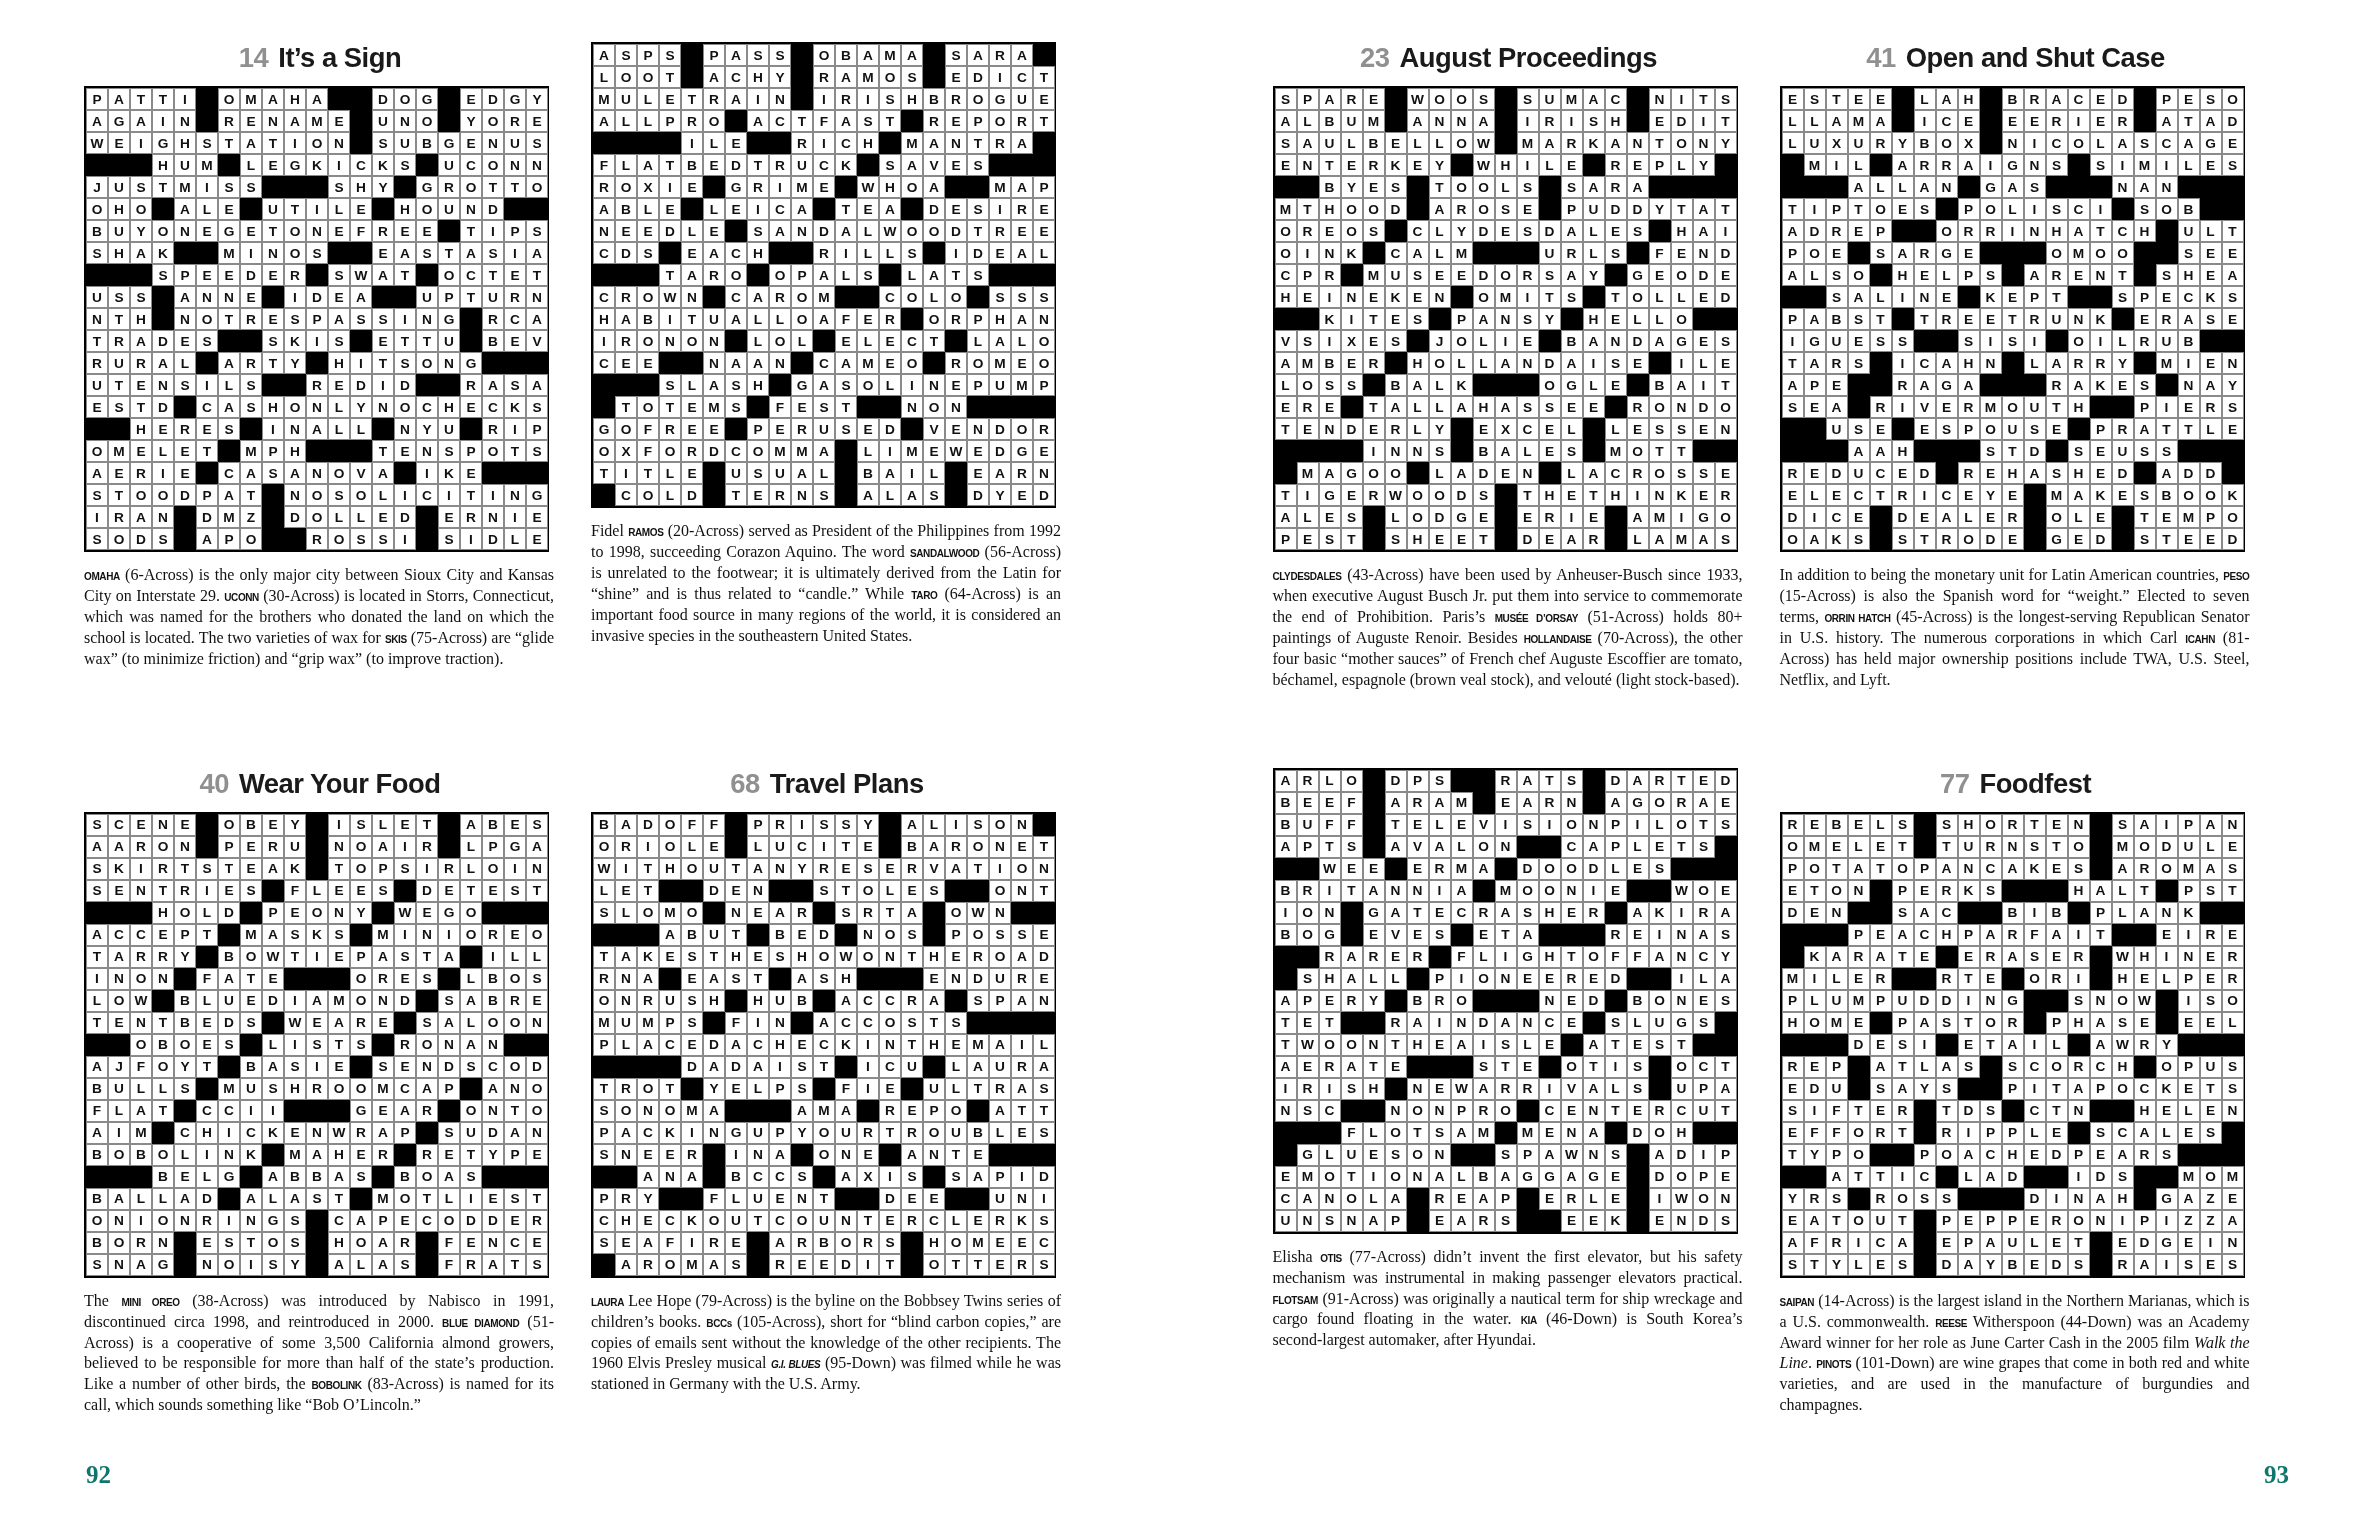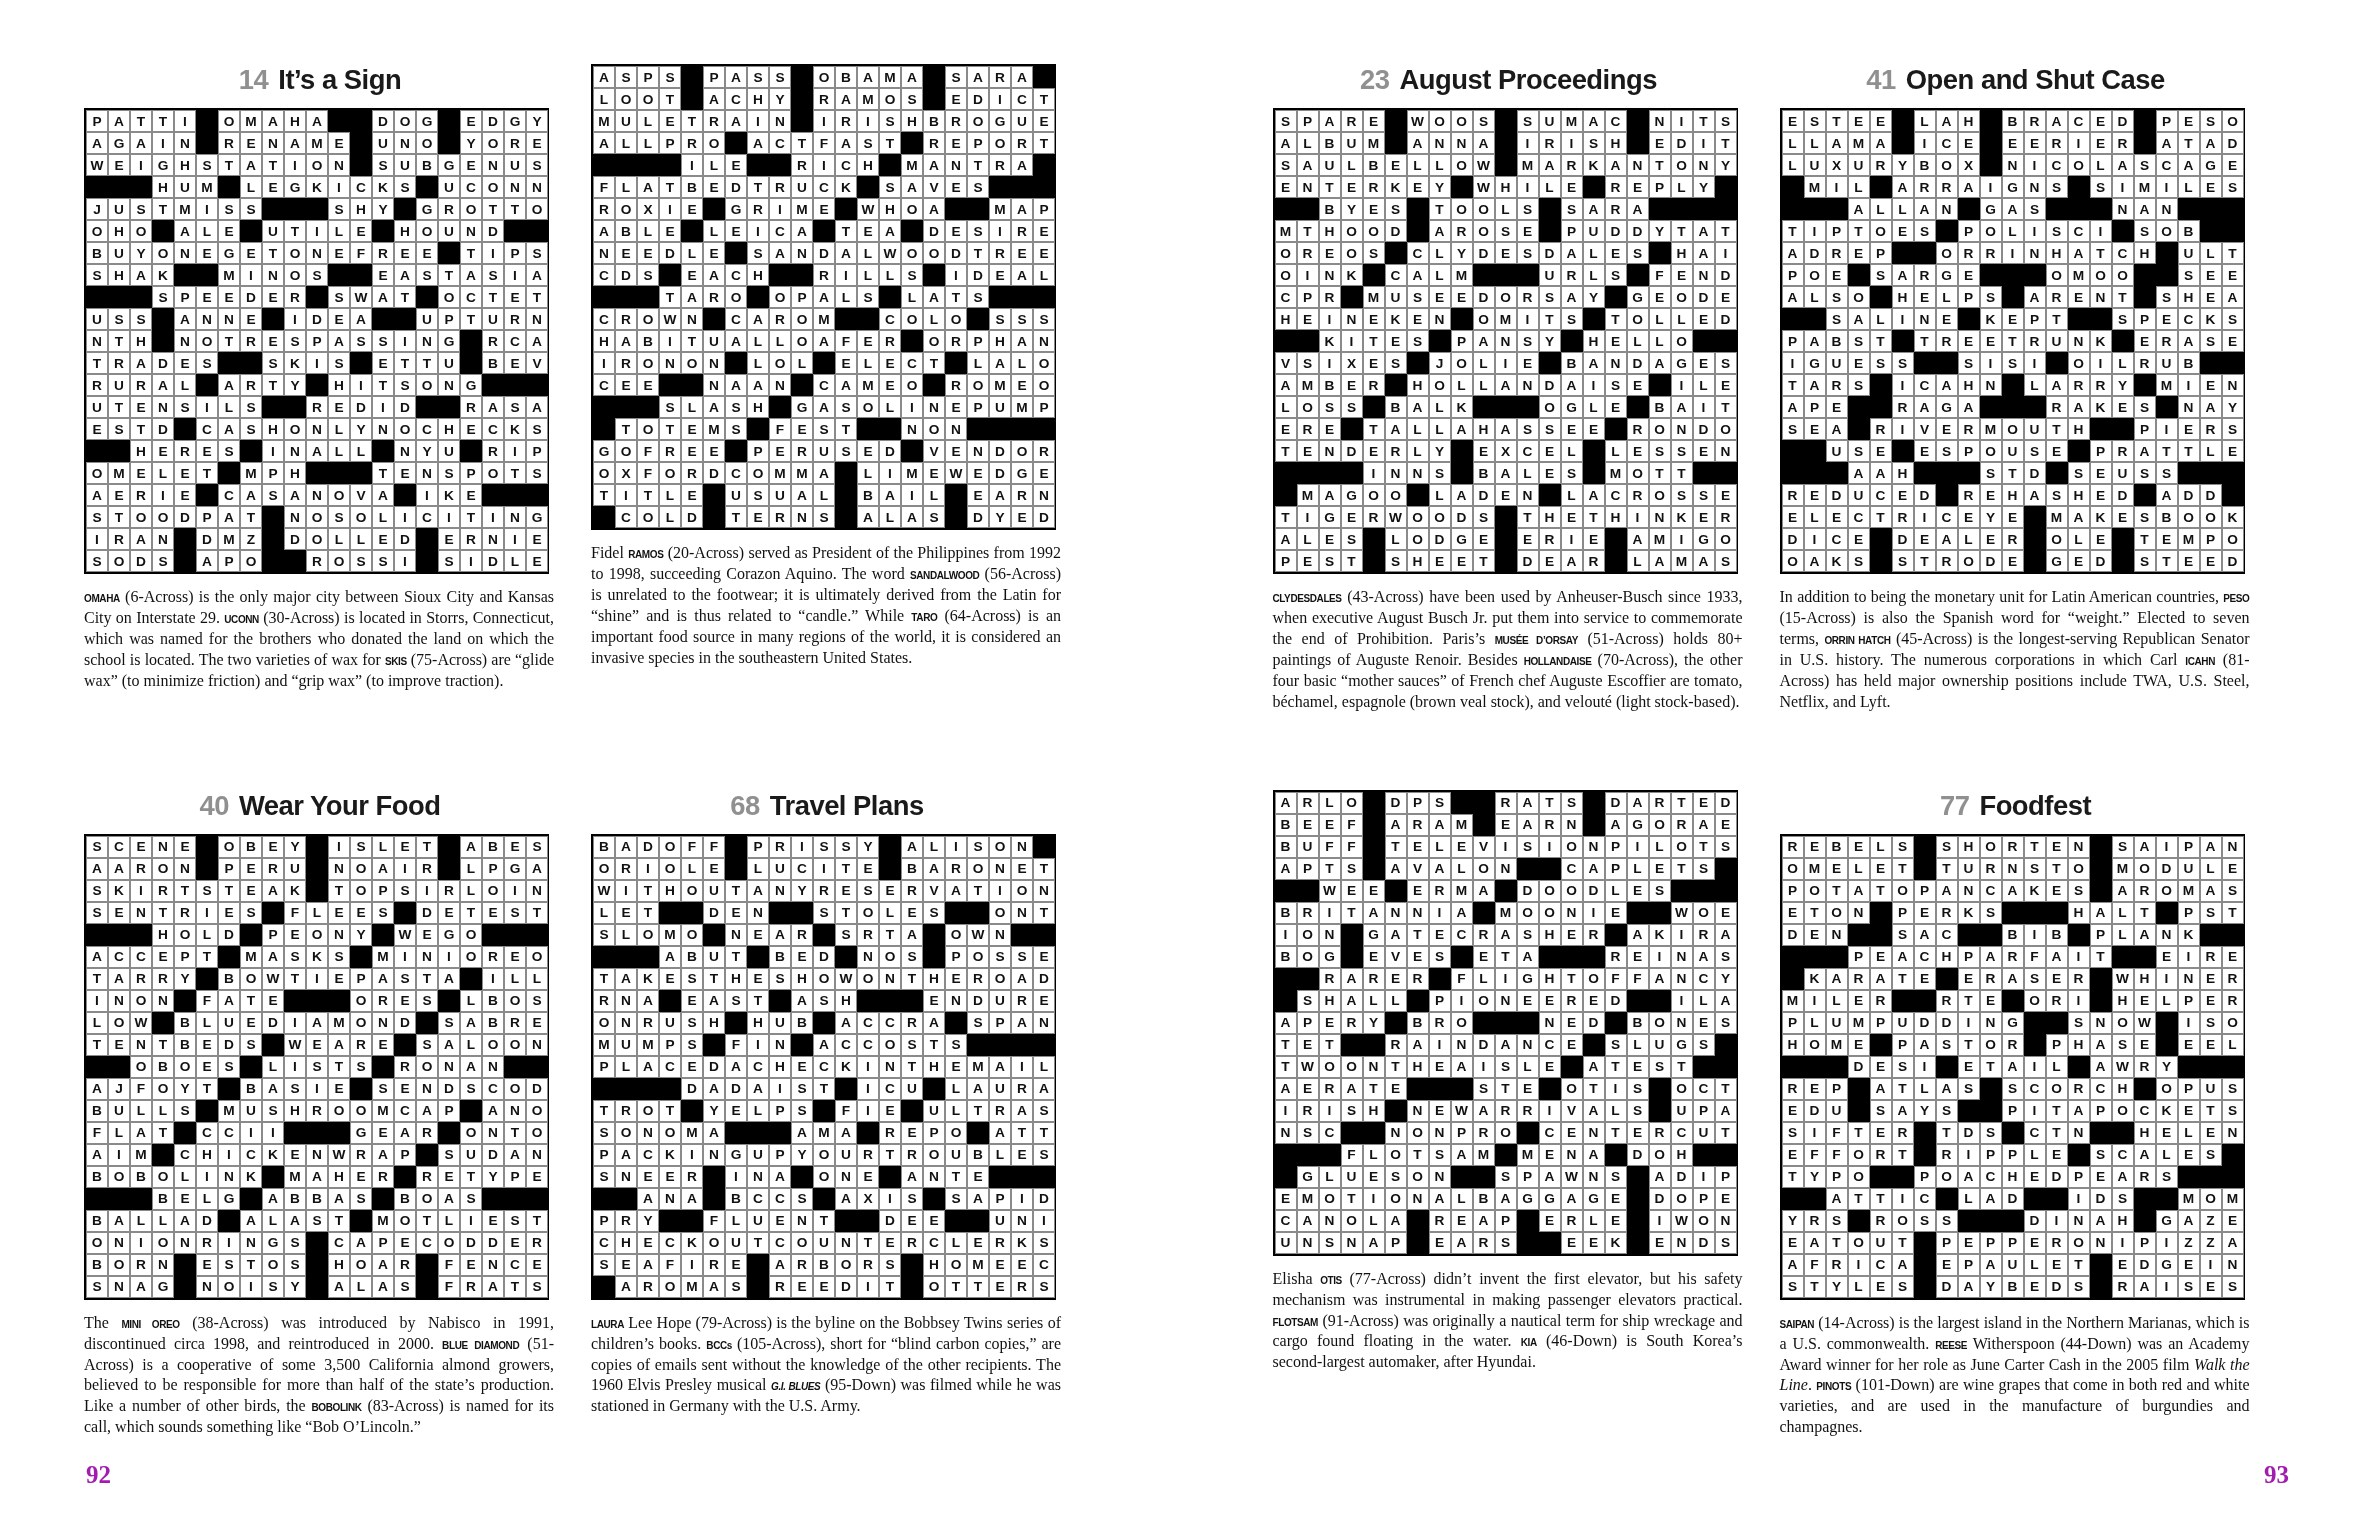--- a/index.html
+++ b/index.html
@@ -3,21 +3,21 @@
 <meta charset="utf-8">
 <style>
   html,body{margin:0;padding:0;}
   body{
     width:2377px;height:1538px;background:#e8e8e8;
     font-family:"Liberation Serif",serif;
     display:flex;
   }
   .page{
     width:1189px;height:1538px;background:#ffffff;position:relative;
-    box-sizing:border-box;padding:64px 0 0 84px;
+    box-sizing:border-box;padding:42px 0 0 84px;
   }
   .page-inner{display:flex;flex-wrap:wrap;column-gap:35px;row-gap:49px;width:988px;}
   .puzzle{width:472px;}
   .ptitle{
     text-align:center;
     font-family:"Liberation Sans",sans-serif;font-weight:bold;font-size:27.4px;
     letter-spacing:-0.5px;margin:0 0 12px 0;white-space:nowrap;
   }
   .pnum{color:#909090;margin-right:10px;}
   .pname{color:#1a1a1a;}
@@ -34,21 +34,21 @@
   .cell.black{background:#000;border-color:#000;}
   .caption{
     width:470px;margin-top:12.8px;min-height:154px;
     font-size:16px;line-height:1.31;text-align:justify;color:#111;
   }
   .caption b{
     font-family:"Liberation Sans",sans-serif;font-size:10px;letter-spacing:-0.4px;
   }
   .pageno{
     position:absolute;bottom:49px;
-    font-family:"Liberation Serif",serif;font-weight:bold;font-size:25px;color:#a21caf;
+    font-family:"Liberation Serif",serif;font-weight:bold;font-size:25px;color:#0f766e;
   }
   .pageno.left{left:86px;}
   .pageno.right{right:88px;}
 </style>
 </head>
 <body>
 
 <div class="page">
   <div class="page-inner">
       <div class="puzzle">

